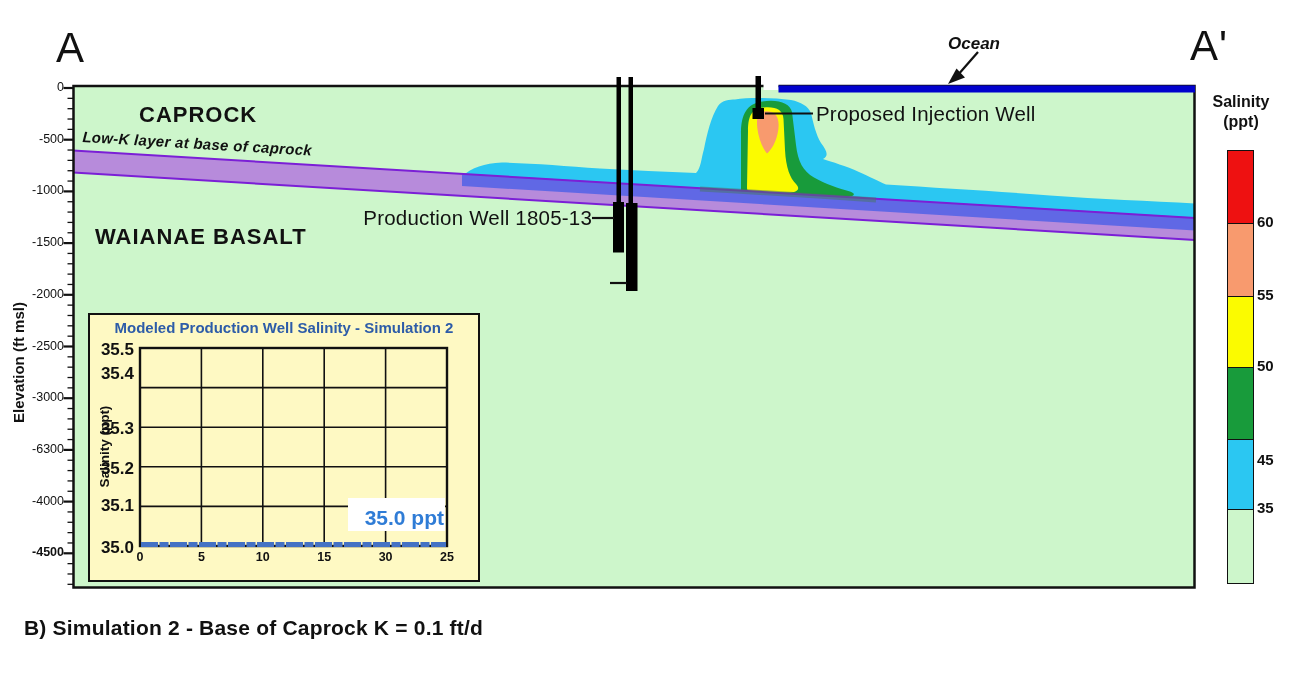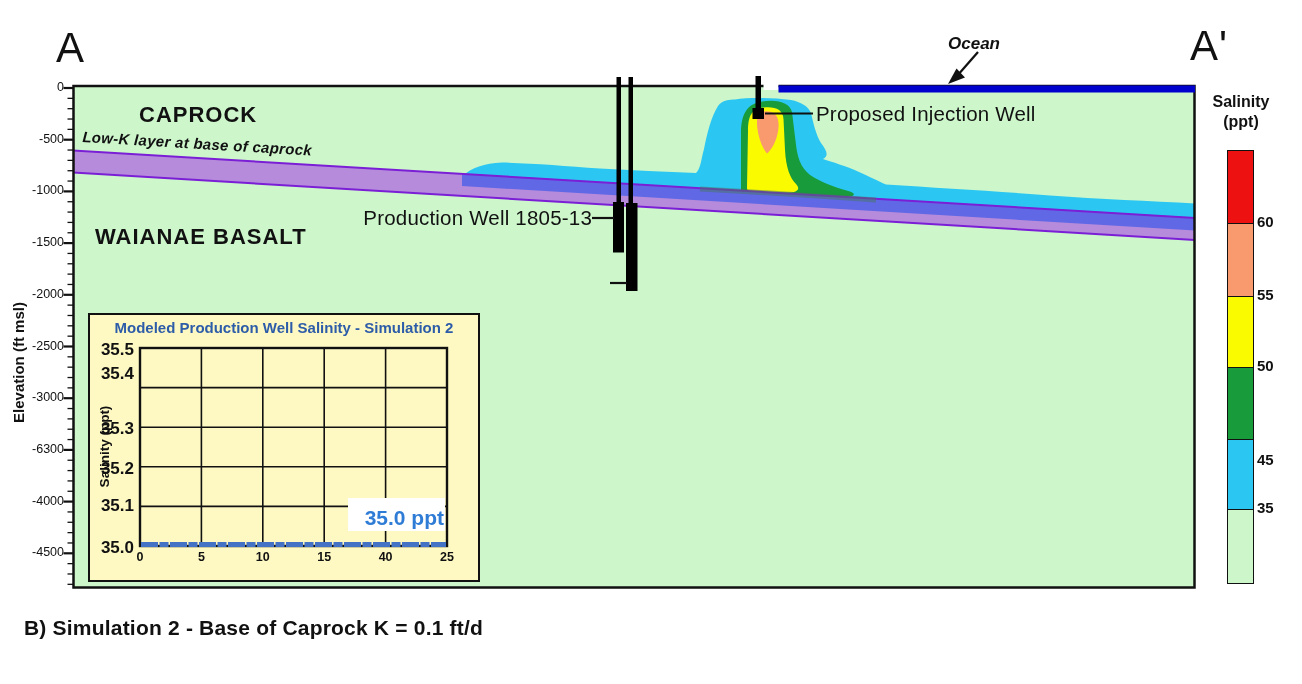--- a/index.html
+++ b/index.html
@@ -180,37 +180,37 @@
       <rect x="258" y="183" width="97" height="33" fill="#fff"></rect>
       <line x1="51" y1="229.5" x2="356" y2="229.5" stroke="#4472C4" stroke-width="5.2" stroke-dasharray="17 1.5 9 1.5"></line>
     </svg>
     <div class="ititle">Modeled Production Well Salinity - Simulation 2</div>
     <div class="iylabel">Salinity (ppt)</div>
     <div class="iannot">35.0 ppt</div>
   <div class="ixtick" style="left: 30px; top: 235px;">0</div>
       <div class="ixtick" style="left: 91.4px; top: 235px;">5</div>
       <div class="ixtick" style="left: 152.8px; top: 235px;">10</div>
       <div class="ixtick" style="left: 214.2px; top: 235px;">15</div>
-      <div class="ixtick" style="left: 275.6px; top: 235px;">40</div>
+      <div class="ixtick" style="left: 275.6px; top: 235px;">30</div>
       <div class="ixtick" style="left: 337px; top: 235px;">25</div>
       <div class="iytick" style="top: 25px;">35.5</div>
       <div class="iytick" style="top: 49px;">35.4</div>
       <div class="iytick" style="top: 104.2px;">35.3</div>
       <div class="iytick" style="top: 143.8px;">35.2</div>
       <div class="iytick" style="top: 181px;">35.1</div>
       <div class="iytick" style="top: 223px;">35.0</div>
     </div>
 <div class="ytick" style="top: 80px;">0</div>
     <div class="ytick" style="top: 131.7px;">-500</div>
     <div class="ytick" style="top: 183.4px;">-1000</div>
     <div class="ytick" style="top: 235.1px;">-1500</div>
     <div class="ytick" style="top: 286.8px;">-2000</div>
     <div class="ytick" style="top: 338.5px;">-2500</div>
     <div class="ytick" style="top: 390.2px;">-3000</div>
     <div class="ytick" style="top: 441.9px;">-6300</div>
     <div class="ytick" style="top: 493.6px;">-4000</div>
-    <div class="ytick" style="top: 545.3px;">-4500</div>
+    <div class="ytick" style="top: 545.3px; font-weight: bold;">-4500</div>
     <div class="legend-num" style="top: 213px;">60</div>
     <div class="legend-num" style="top: 286px;">55</div>
     <div class="legend-num" style="top: 357px;">50</div>
     <div class="legend-num" style="top: 451px;">45</div>
     <div class="legend-num" style="top: 499px;">35</div>
   </div>
 
 </body></html>

